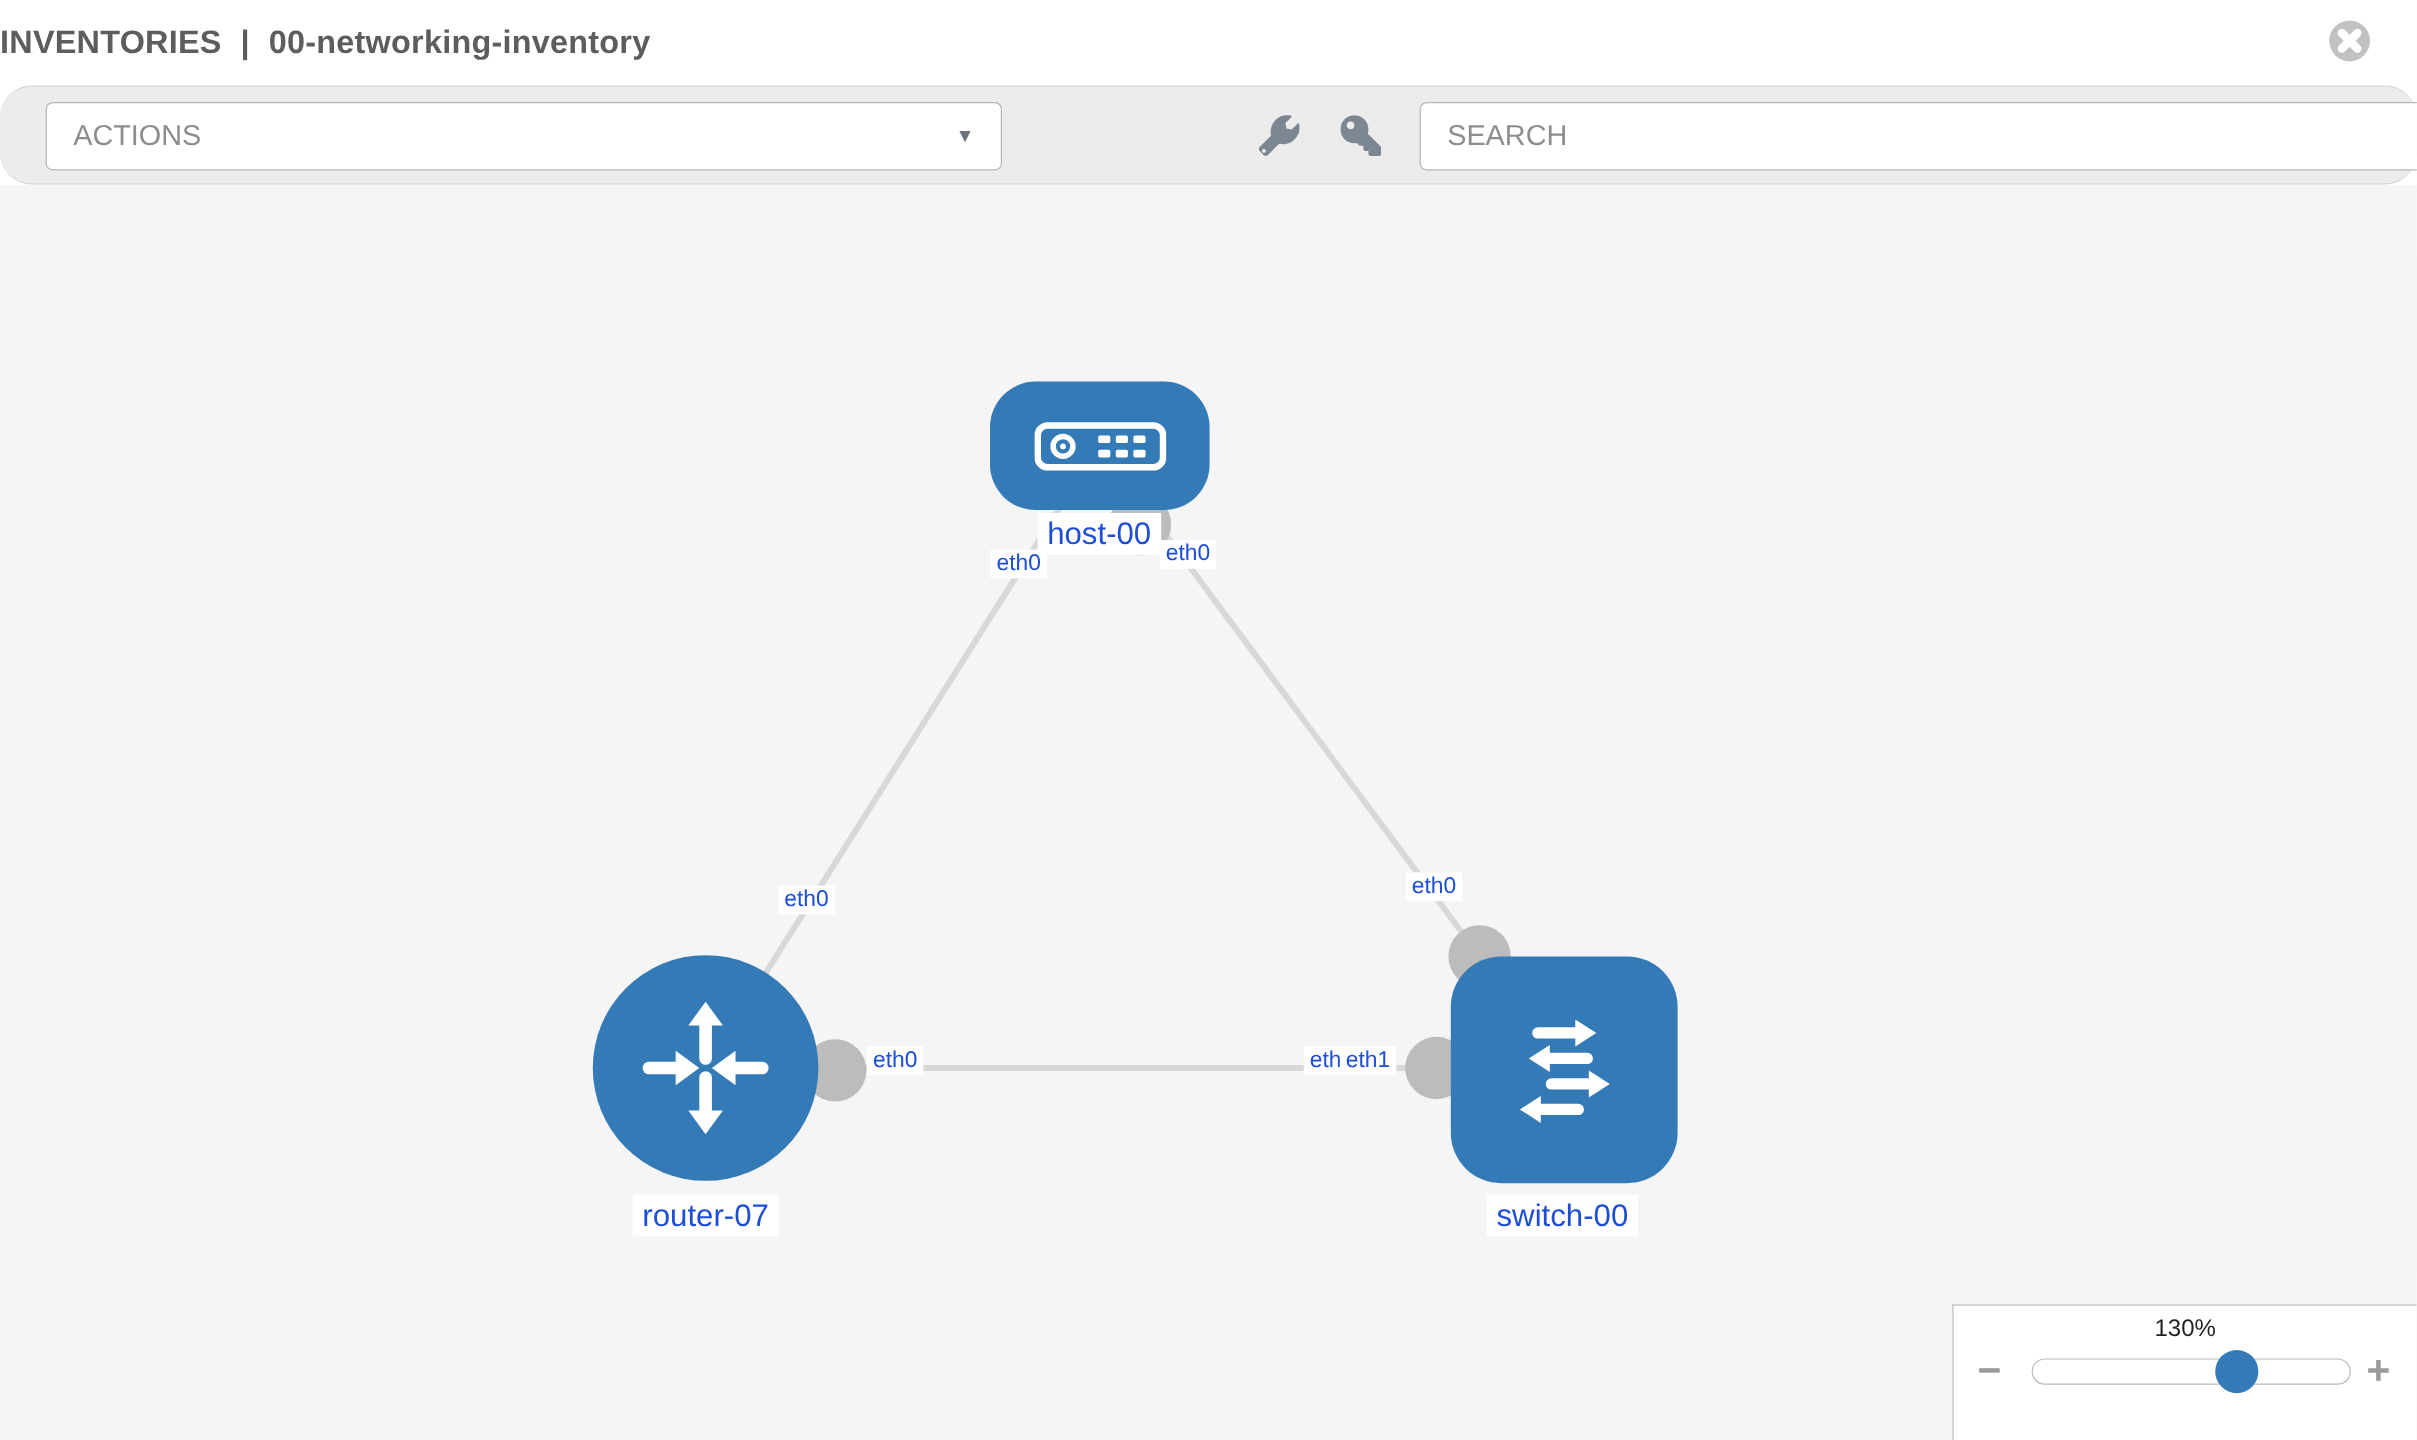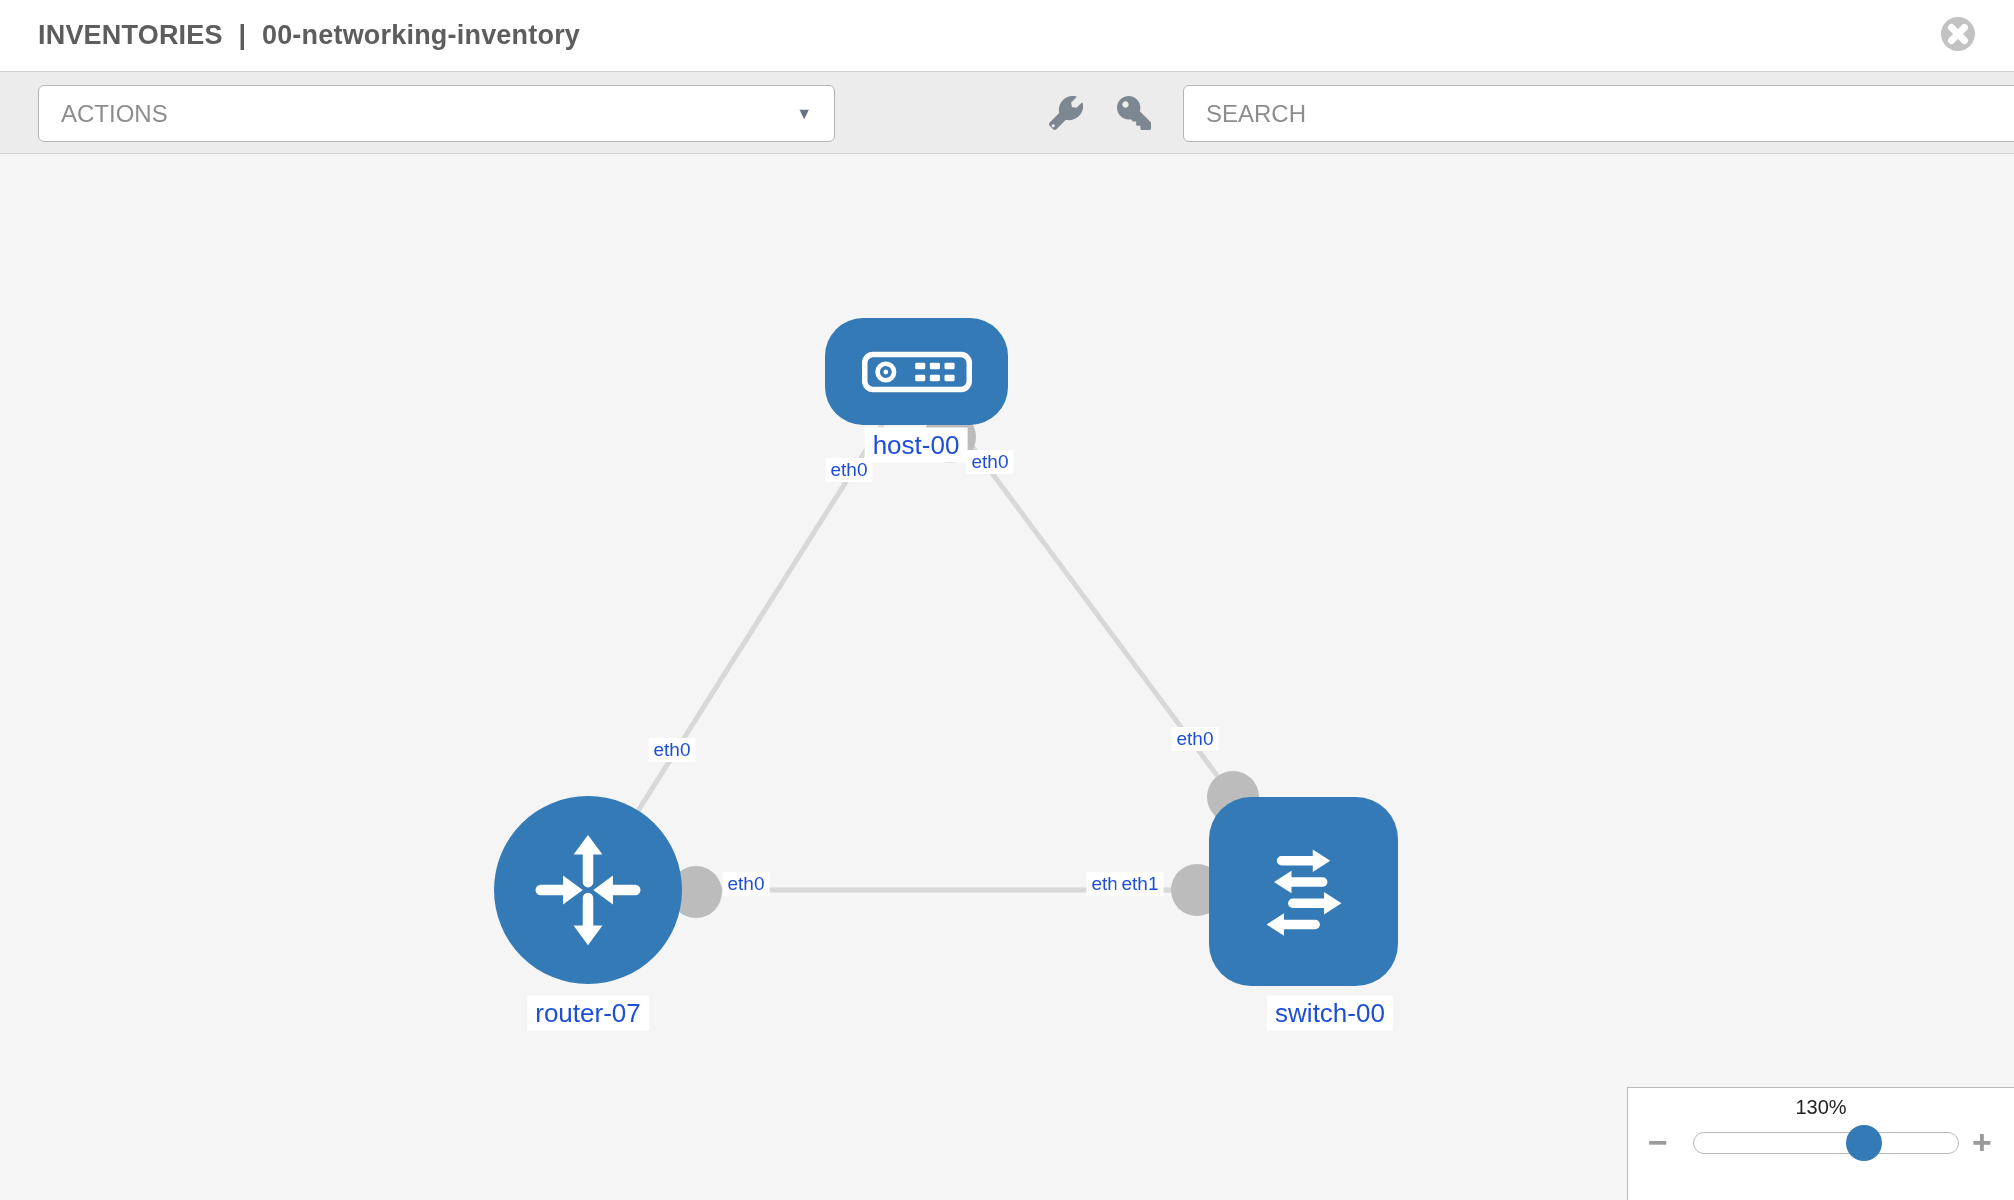--- a/index.html
+++ b/index.html
@@ -2,33 +2,33 @@
 <html><head>
 <meta charset="utf-8">
 <style>
   * { box-sizing: border-box; margin: 0; padding: 0; }
   html, body { width: 2014px; height: 1200px; overflow: hidden; }
   body { font-family: "Liberation Sans", sans-serif; background: #ffffff; position: relative; }
 
   
   .header {
     height: 71px; background: #ffffff; display: flex; align-items: center;
-    padding-left: 38px; position: relative;
+    position: relative;
   }
   .title { font-size: 27px; font-weight: 700; color: #5d5d5d; letter-spacing: .2px; }
   .title span { margin-right: 8px; }
   .close-btn {
     position: absolute; right: 38px; top: 16px; width: 36px; height: 36px;
     border: none; background: transparent; cursor: pointer; padding: 0;
   }
 
   
   .toolbar {
     height: 83px; background: #ececec; border-top: 1px solid #d2d2d2;
-    border-bottom: 1px solid #d2d2d2; position: relative;
+    border-bottom: 1px solid #d2d2d2; position: relative; border-radius: 27px;
   }
   .select-box {
     position: absolute; top: 13px; height: 57px; background: #ffffff;
     border: 1px solid #b5b5b5; border-radius: 6px; display: flex;
     align-items: center; justify-content: space-between; padding: 0 22px;
     cursor: pointer;
   }
   .select-box .sel-label { font-size: 24px; color: #8d8d8d; }
   .select-box .caret { font-size: 16px; color: #6a7480; }
   .actions-box { left: 38px; width: 797px; }
@@ -171,21 +171,21 @@
         <line x1="39" y1="57" x2="66" y2="57"></line>
         <path d="M78 57 L64 48 L64 66 Z" stroke="none"></path>
         <line x1="57" y1="74" x2="30" y2="74"></line>
         <path d="M18 74 L32 65 L32 83 Z" stroke="none"></path>
       </g>
     </svg>
   </div>
 
   <div class="chip node-label" style="left:916px; top:291px;">host-00</div>
   <div class="chip node-label" style="left:588px; top:859px;">router-07</div>
-  <div class="chip node-label" style="left:1330px; top:859px;">switch-00</div>
+  <div class="chip node-label" style="left:1302px; top:859px;">switch-00</div>
 
   <div class="chip if-label" style="left:849px; top:316px;">eth0</div>
   <div class="chip if-label" style="left:990px; top:308px;">eth0</div>
   <div class="chip if-label" style="left:672px; top:596px;">eth0</div>
   <div class="chip if-label" style="left:1195px; top:585px;">eth0</div>
   <div class="chip if-label" style="left:746px; top:730px;">eth0</div>
   <div class="chip if-label" style="left:1110px; top:730px;">eth0</div>
   <div class="chip if-label" style="left:1140px; top:730px;">eth1</div>
 
   <div class="zoom-panel">

